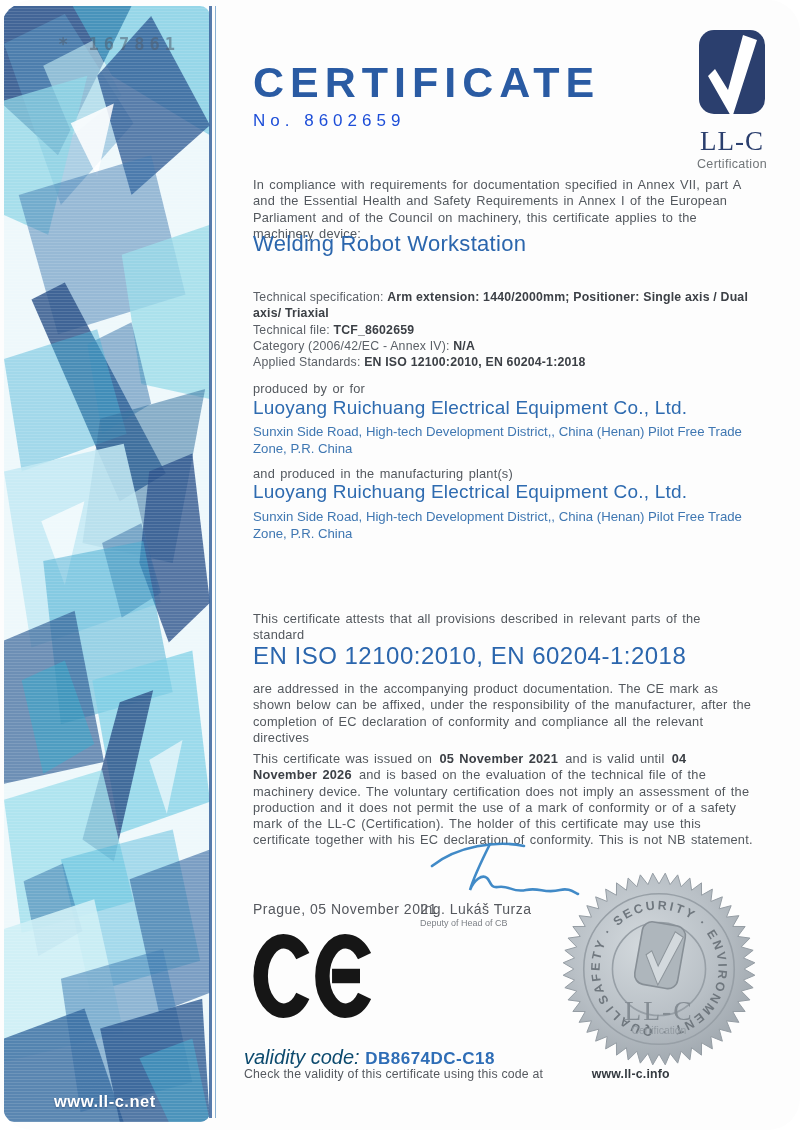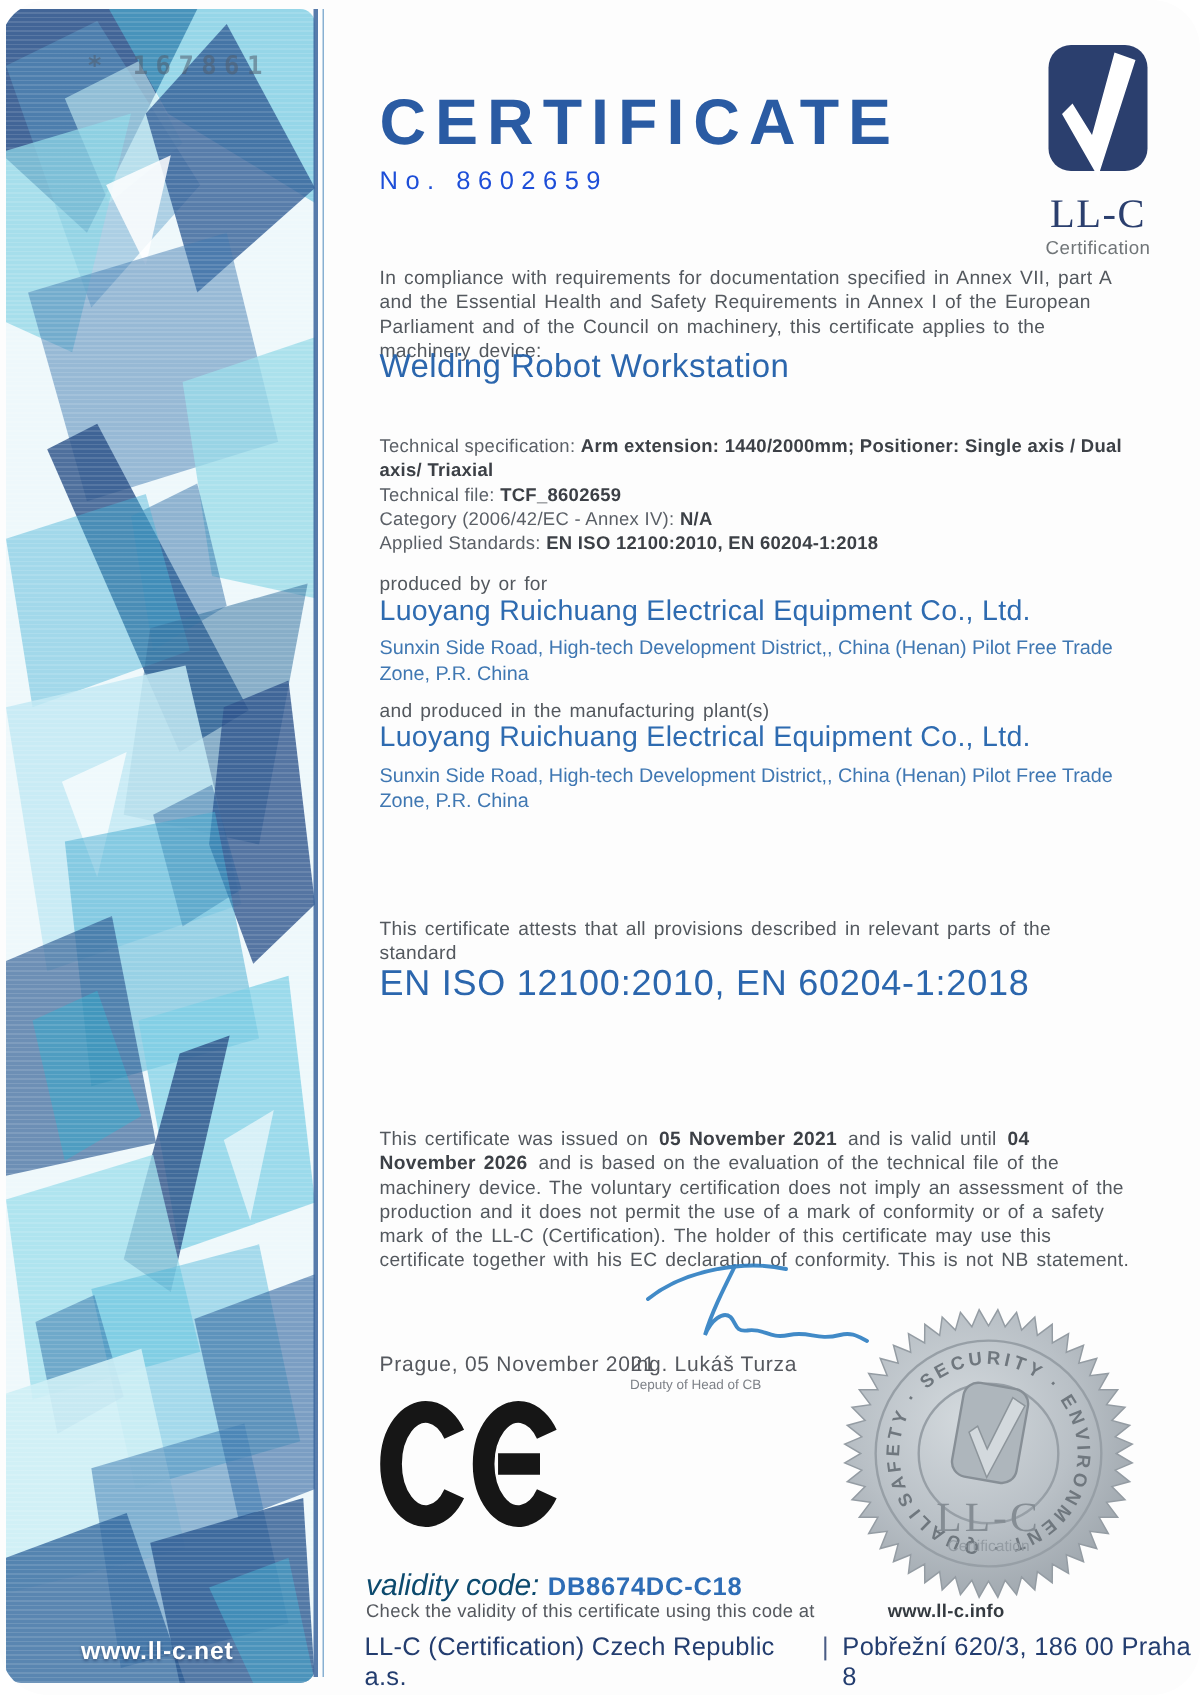--- a/index.html
+++ b/index.html
@@ -143,20 +143,21 @@
   <div class="col gray" style="top:381px">produced by or for</div>
   <div class="col company" style="top:397px">Luoyang Ruichuang Electrical Equipment Co., Ltd.</div>
   <div class="col addr" style="top:421px">Sunxin Side Road, High-tech Development District,, China (Henan) Pilot Free Trade Zone, P.R. China</div>
 
   <div class="col gray" style="top:466px">and produced in the manufacturing plant(s)</div>
   <div class="col company" style="top:481px">Luoyang Ruichuang Electrical Equipment Co., Ltd.</div>
   <div class="col addr" style="top:506px">Sunxin Side Road, High-tech Development District,, China (Henan) Pilot Free Trade Zone, P.R. China</div>
 
   <div class="col gray" style="top:611px">This certificate attests that all provisions described in relevant parts of the standard</div>
   <div class="col standards-big" style="top:642px">EN ISO 12100:2010, EN 60204-1:2018</div>
+  <div class="col gray" style="top:681px">are addressed in the accompanying product documentation. The CE mark as shown below can be affixed, under the responsibility of the manufacturer, after the completion of EC declaration of conformity and compliance all the relevant directives</div>
 
   <div class="col gray issued" style="top:751px"><span>This certificate was issued on </span><b>05 November 2021</b><span> and is valid until </span><b>04 November 2026</b><span> and is based on the evaluation of the technical file of the machinery device. The voluntary certification does not imply an assessment of the production and it does not permit the use of a mark of conformity or of a safety mark of the LL-C (Certification).  The holder of this certificate may use this certificate together with his EC declaration of conformity. This is not NB statement.</span></div>
 
   <svg class="sig-svg" width="170" height="70" viewBox="0 0 170 70">
     <g fill="none" stroke="#2d7ec2" stroke-width="2.6" stroke-linecap="round" opacity=".9">
       <path d="M 20 28 C 45 8, 85 2, 112 8"></path>
       <path d="M 78 6 C 70 22, 62 38, 58 52 C 62 42, 70 36, 75 40 C 79 44, 78 50, 86 49 C 98 47, 100 55, 114 52 C 128 49, 132 56, 148 52 C 156 50, 160 53, 166 56"></path>
     </g>
   </svg>
   <div class="place-date">Prague, 05 November 2021</div>
@@ -196,19 +197,14 @@
     <text x="100" y="166" text-anchor="middle" font-family="Liberation Sans, sans-serif" font-size="10.5" fill="#939ba2">Certification</text>
   </svg>
 
   <div class="validity">
     <span class="v-label">validity code: </span><span class="v-code">DB8674DC-C18</span>
   </div>
   <div class="v-check">
     <span>Check the validity of this certificate using this code at </span><b>www.ll-c.info</b>
   </div>
 
-  <div class="footer">
-    <span>LL-C (Certification) Czech Republic a.s.</span>
-    <span class="sep">|</span>
-    <span>Pobřežní 620/3, 186 00 Praha 8</span>
-  </div>
 
 </div>
 
 </body></html>

